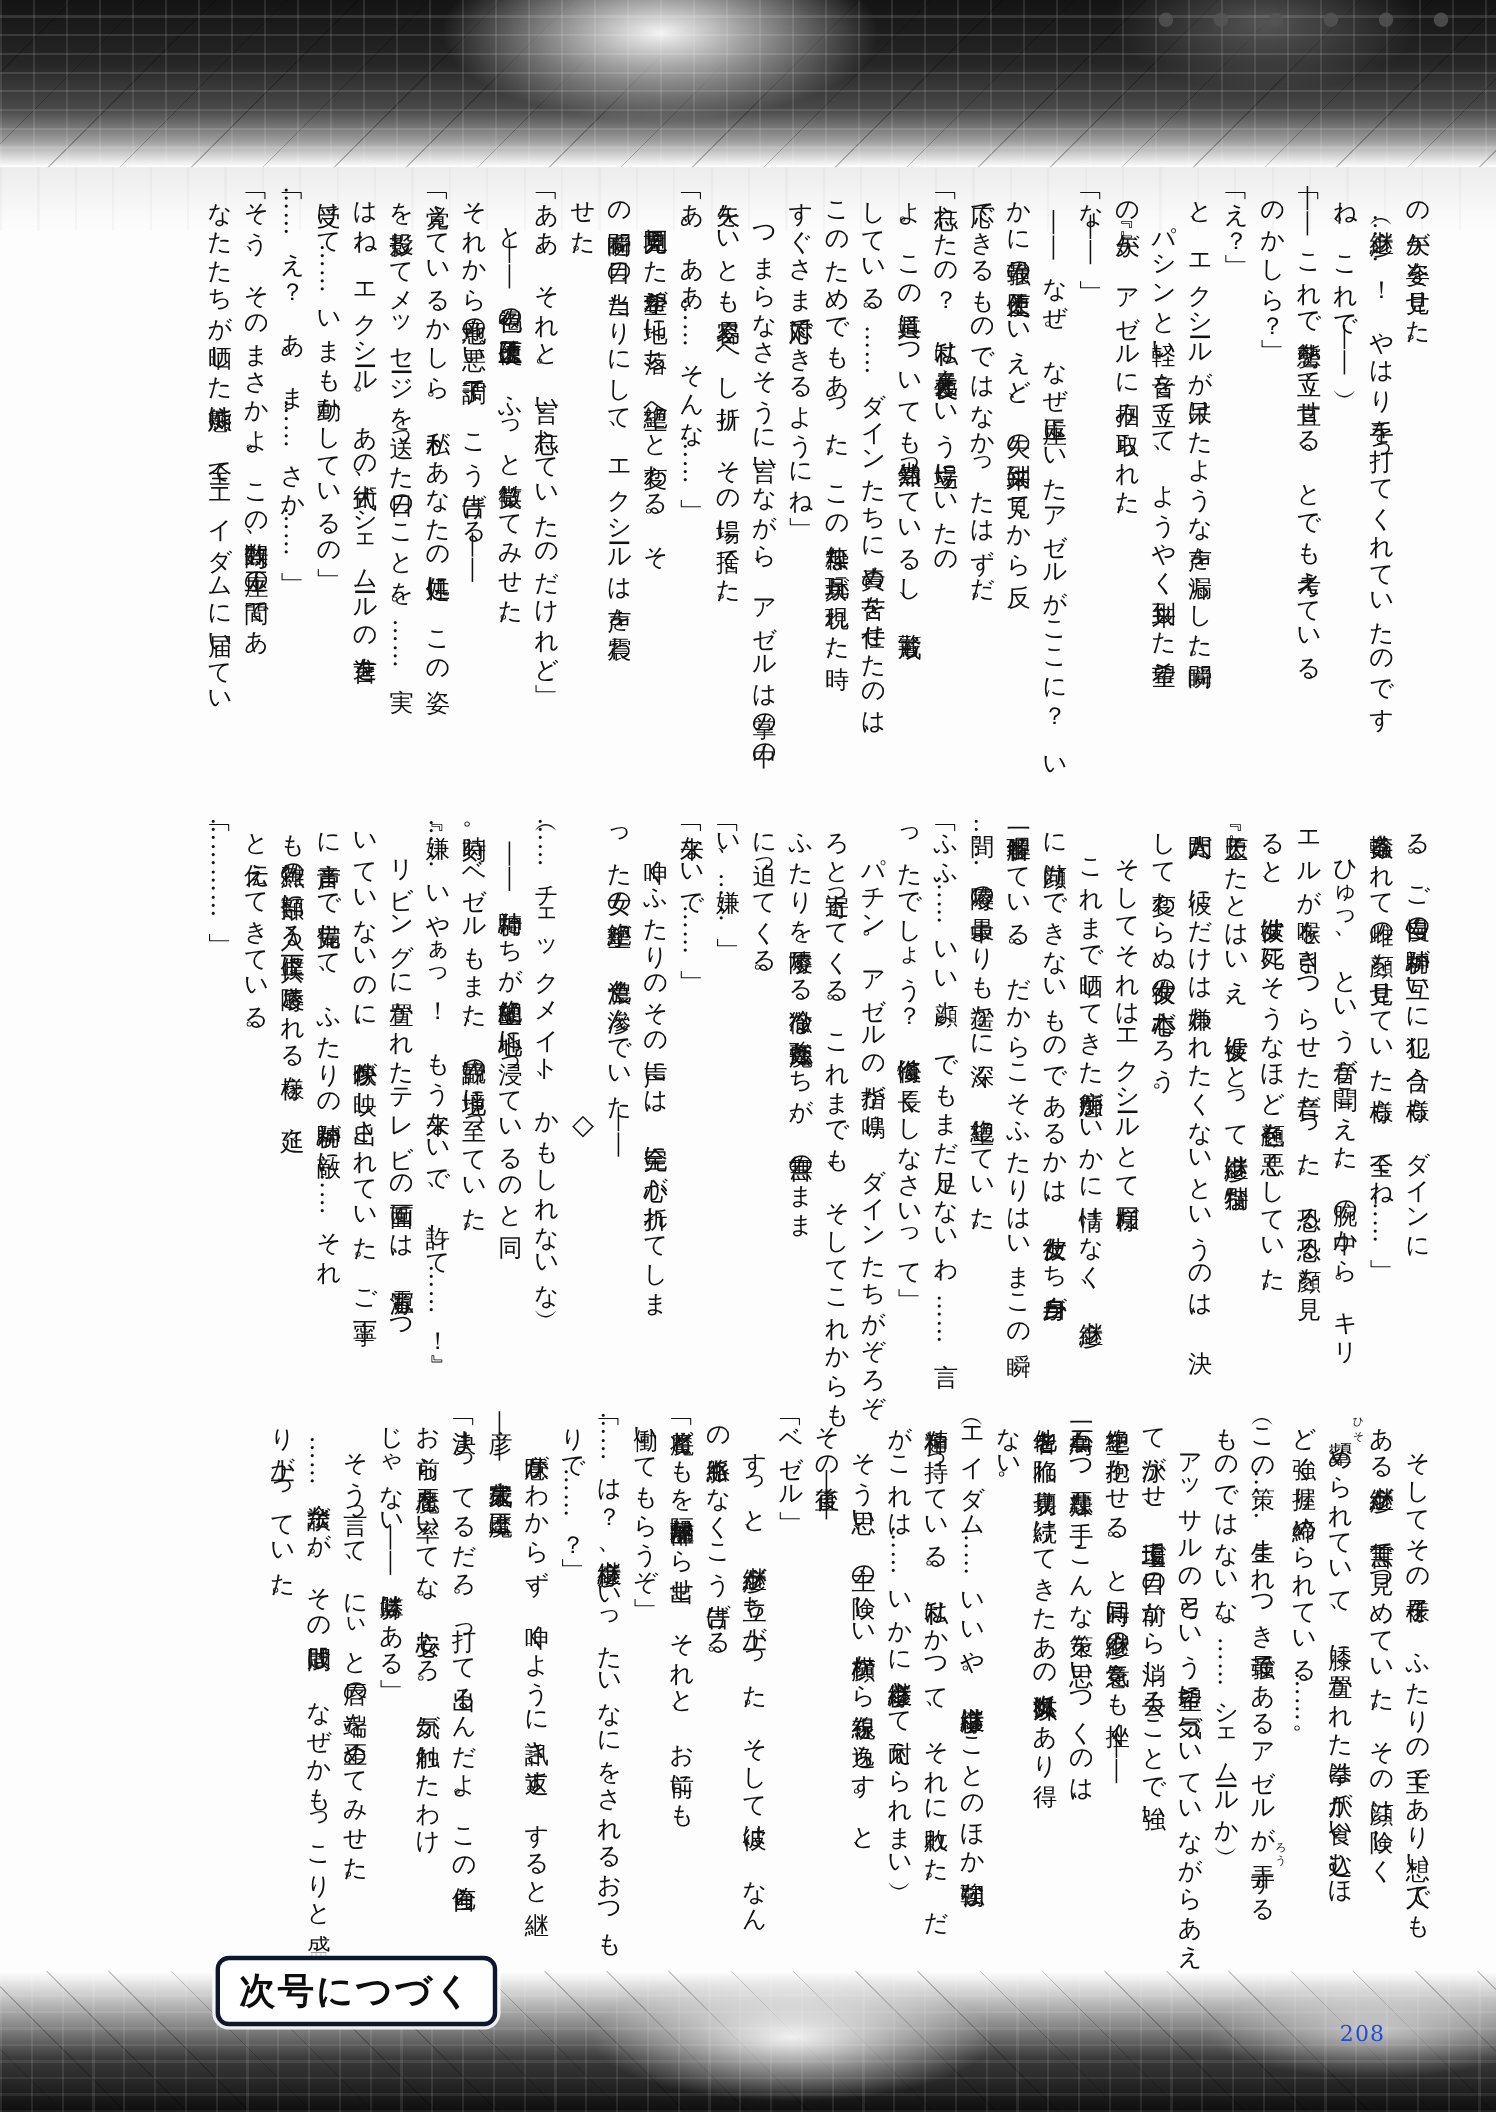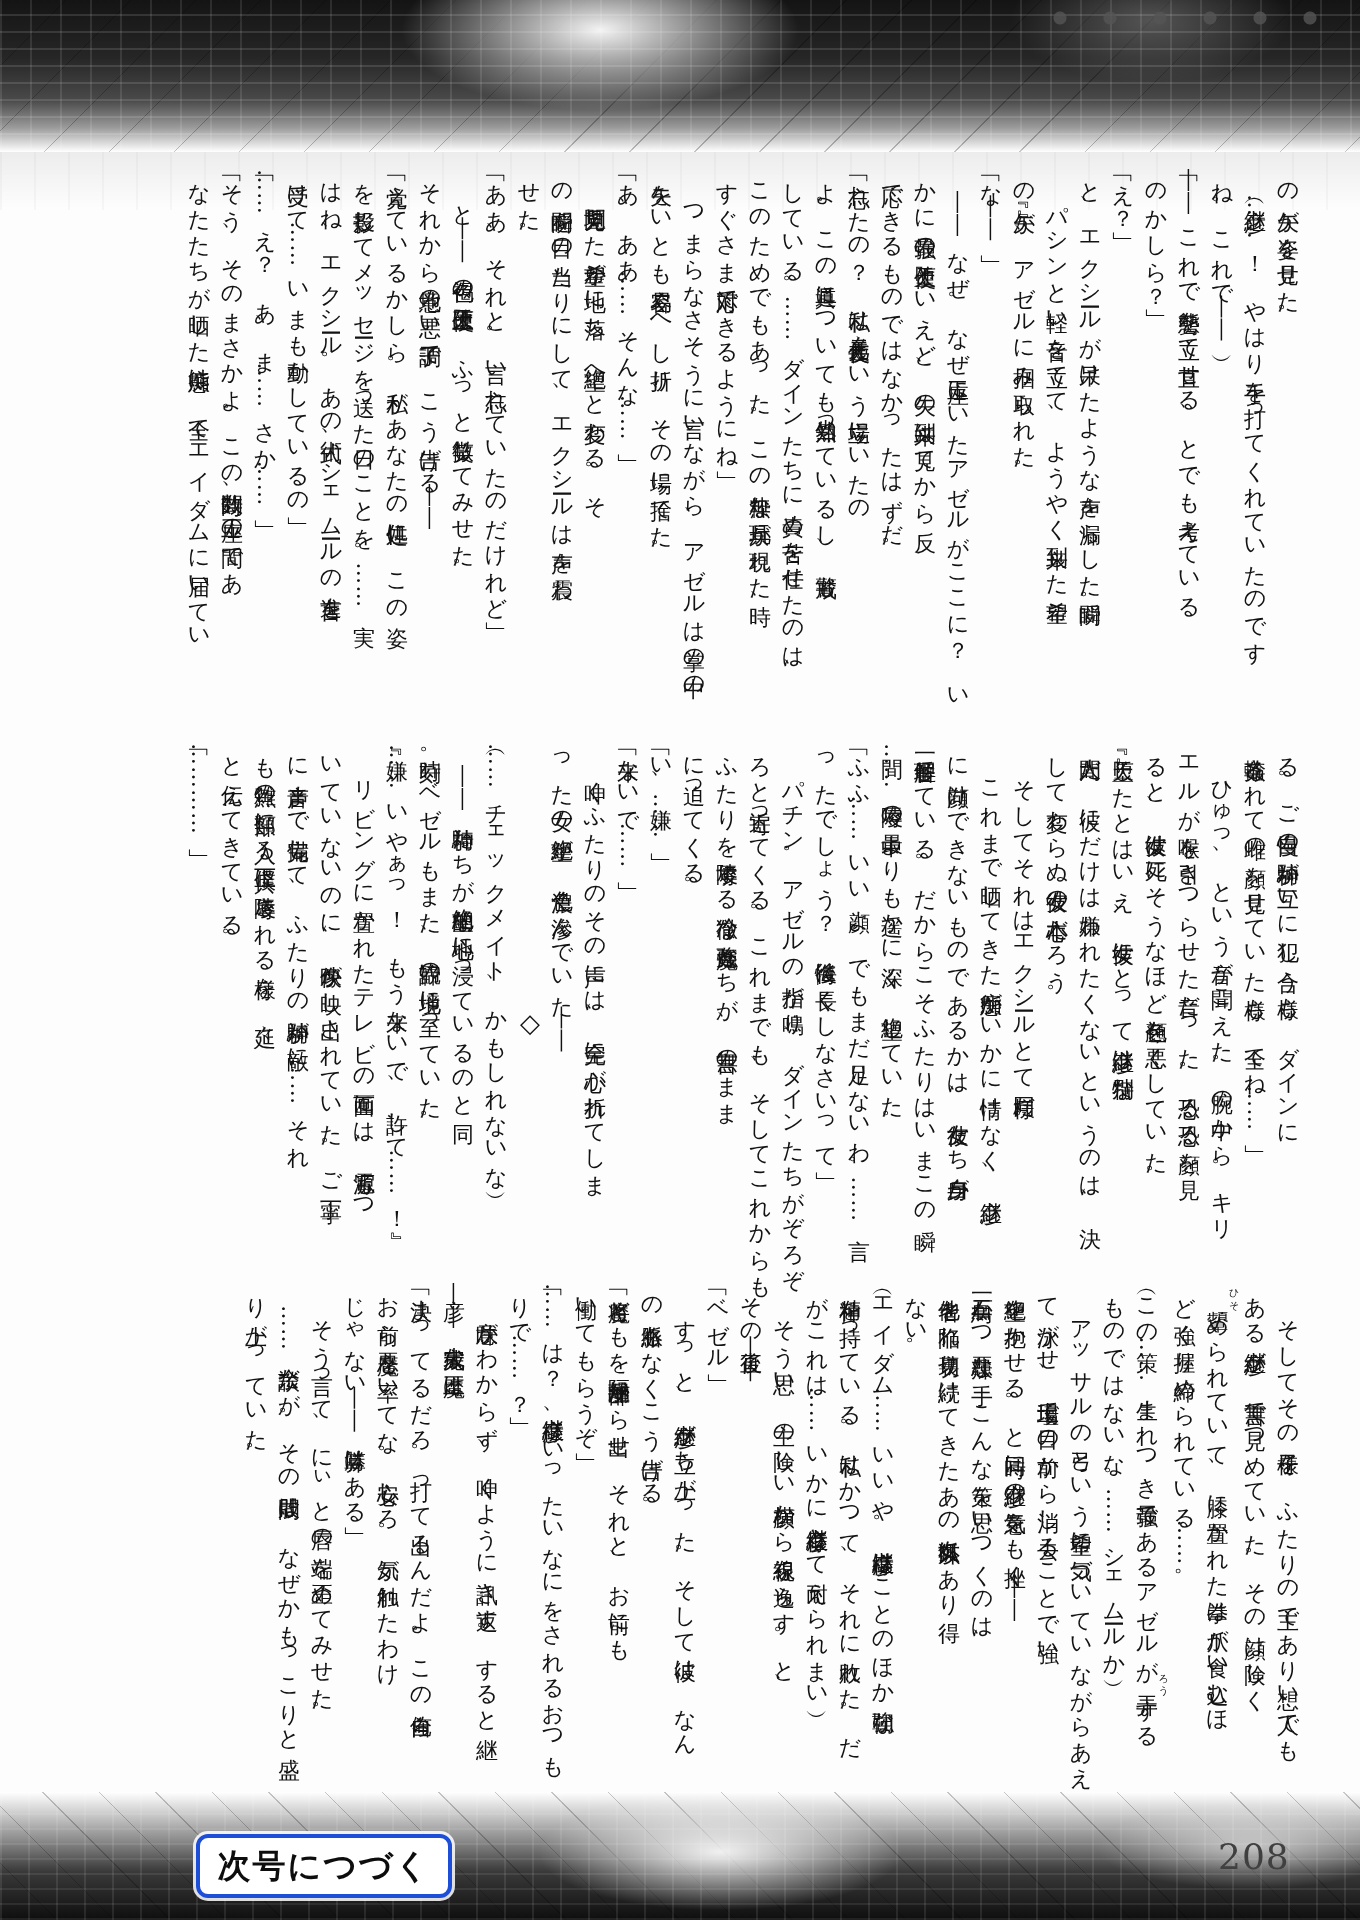--- a/index.html
+++ b/index.html
@@ -68,40 +68,40 @@
     white-space:nowrap;
   }
   .tblock .col.center{text-align:center;font-size:26px;}
   ruby rt{font-size:10px;letter-spacing:0;}
   #block-1{top:168px;}
   #block-2{top:742px;}
   #block-3{top:1282px;}
   
   .next-issue-badge{
     position:absolute;
-    left:196px;top:1834px;
+    left:196px;top:1778px;
     width:248px;height:56px;
     background:#ffffff;
-    border:4px solid #1d4ed8;
+    border:4px solid #0f172a;
     border-radius:12px;
     box-shadow:0 0 0 3px rgba(255,255,255,.85);
     display:flex;align-items:center;justify-content:center;
     font-family:"Liberation Sans","DejaVu Sans",sans-serif;
     font-weight:bold;
     font-size:33px;
     letter-spacing:2px;
     color:#0d0d0d;
     z-index:5;
   }
   .page-number{
     position:absolute;
     left:1218px;top:1836px;
     font-family:"DejaVu Serif","Liberation Serif",serif;
-    font-size:36px;
-    color:#404040;
+    font-size:20px;
+    color:#1d4ed8;
     letter-spacing:1px;
     z-index:5;
   }
 </style>
 </head>
 <body>
 
 <div id="page">
   <div class="deco deco-top"></div>
   <div class="deco deco-top-rivets"></div>

